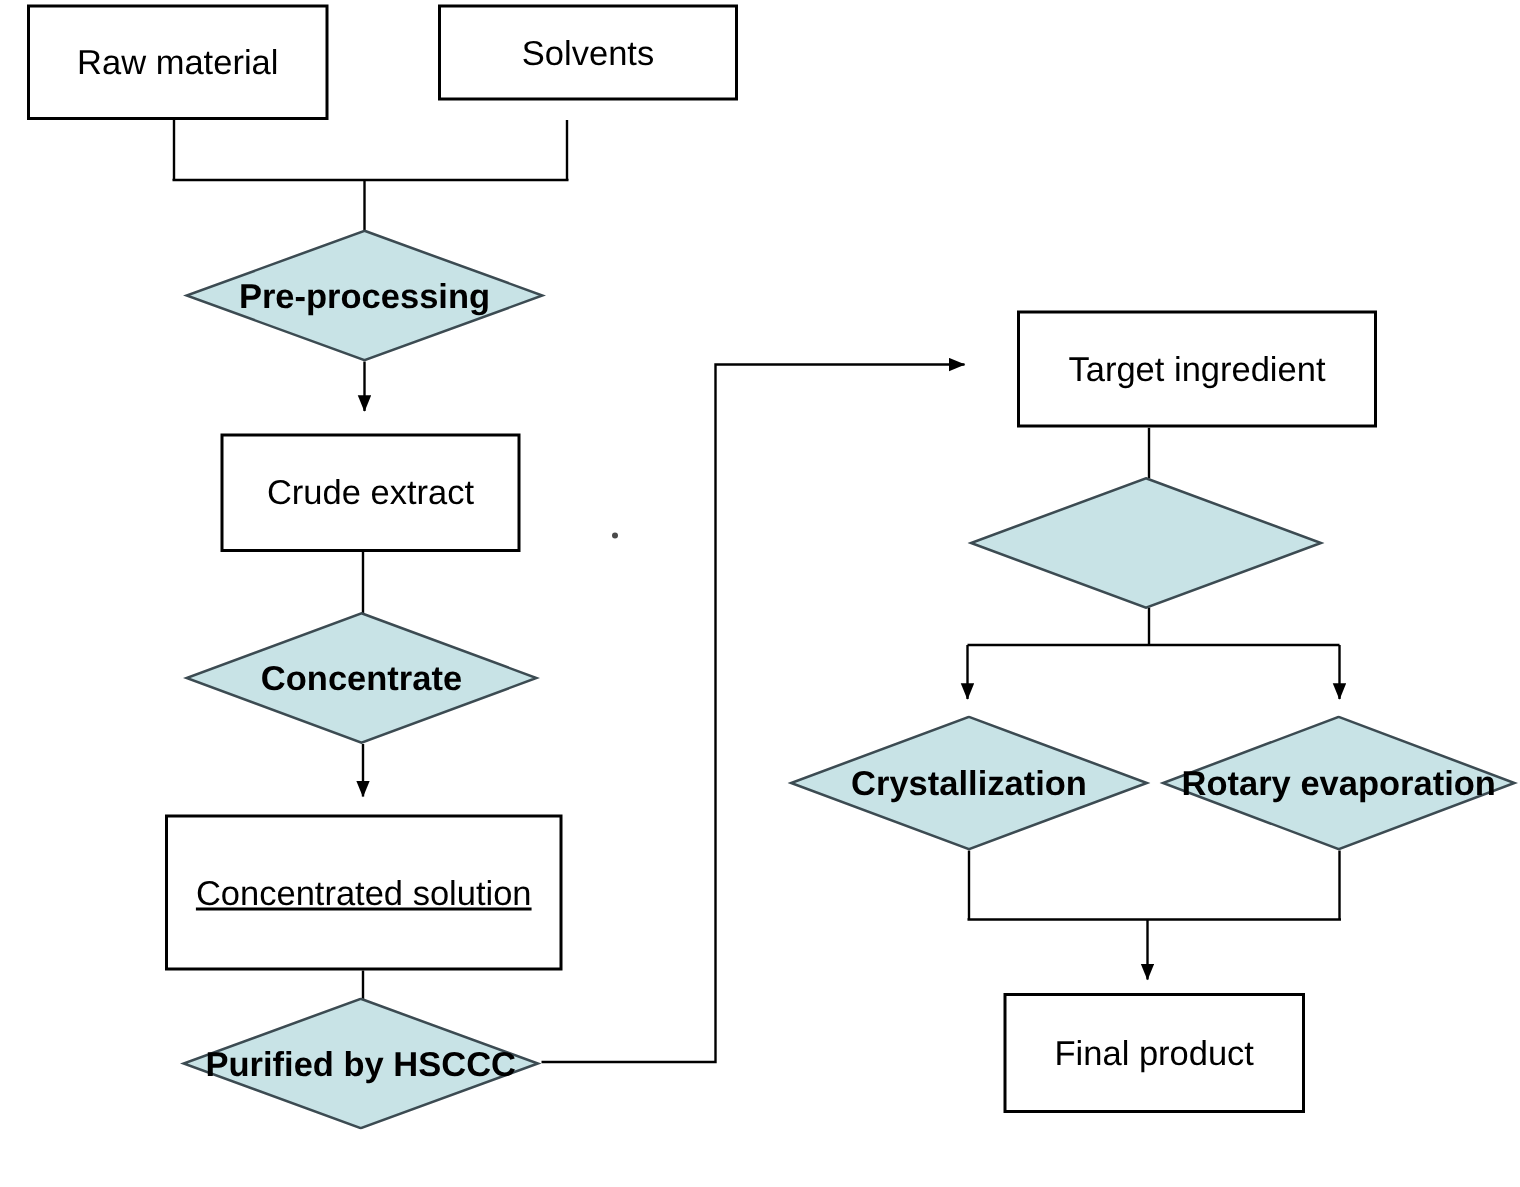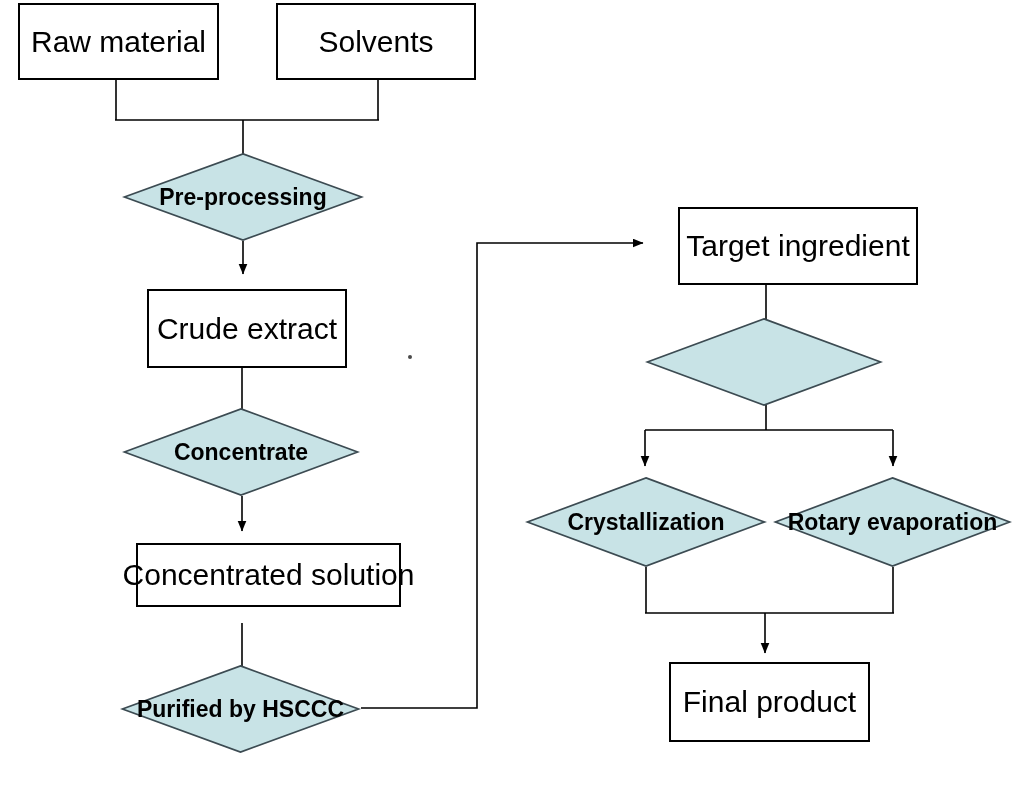--- a/index.html
+++ b/index.html
@@ -13,21 +13,21 @@
     overflow: hidden;
   }
   .node-box {
     position: absolute;
     box-sizing: border-box;
     background: var(--box-fill, #ffffff);
     border: 2px solid var(--box-stroke, #000000);
     display: flex;
     align-items: center;
     justify-content: center;
-    font-size: 30px;
+    font-size: 23px;
     white-space: nowrap;
   }
   .node-diamond {
     position: absolute;
     display: flex;
     align-items: center;
     justify-content: center;
     font-size: 23px;
     white-space: nowrap;
     font-weight: bold;
@@ -102,29 +102,29 @@
       <line x1="645" y1="613" x2="894" y2="613"></line>
 
       <line x1="765" y1="613" x2="765" y2="653" marker-end="url(#arrow)"></line>
     </g>
   </svg>
 
   <div class="node-box" style="left:18px; top:3px; width:201px; height:77px;">
     <span class="node-label">Raw material</span>
   </div>
 
-  <div class="node-box" style="left:276px; top:3px; width:200px; height:77px;">
+  <div class="node-box" style="left:292px; top:3px; width:200px; height:64px;">
     <span class="node-label">Solvents</span>
   </div>
 
   <div class="node-box" style="left:147px; top:289px; width:200px; height:79px;">
     <span class="node-label">Crude extract</span>
   </div>
 
-  <div class="node-box" style="left:136px; top:543px; width:265px; height:64px;">
+  <div class="node-box" style="left:110px; top:543px; width:265px; height:104px;text-decoration:underline;">
     <span class="node-label">Concentrated solution</span>
   </div>
 
   <div class="node-box" style="left:678px; top:207px; width:240px; height:78px;">
     <span class="node-label">Target ingredient</span>
   </div>
 
   <div class="node-box" style="left:669px; top:662px; width:201px; height:80px;">
     <span class="node-label">Final product</span>
   </div>

